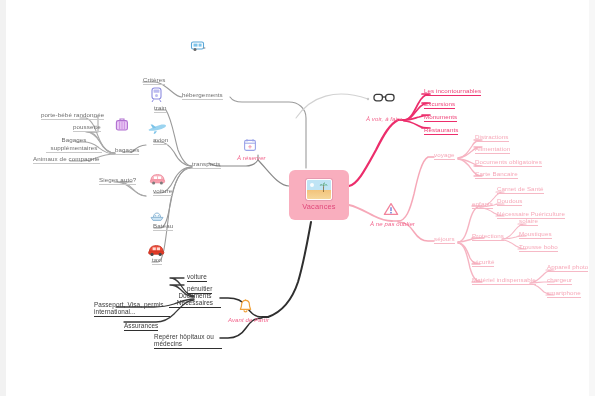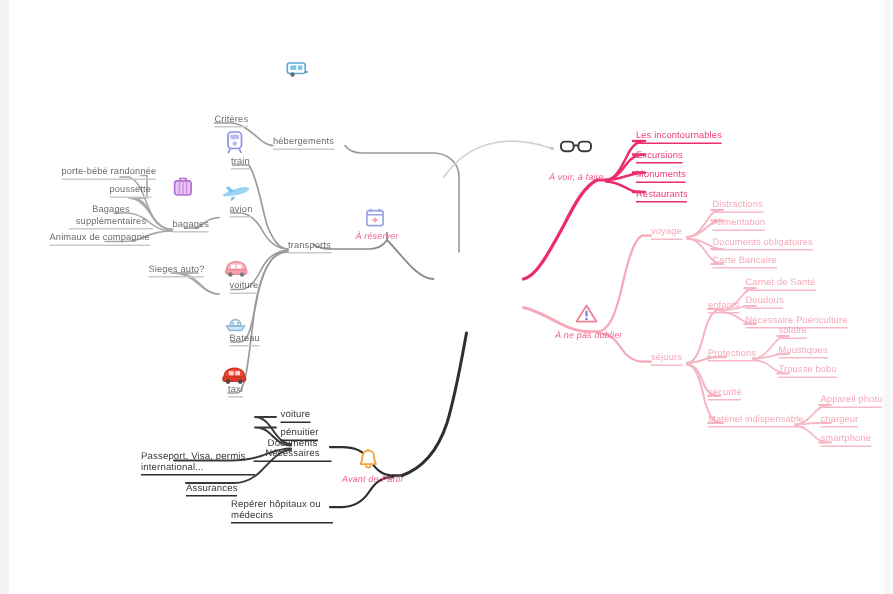--- a/index.html
+++ b/index.html
@@ -197,20 +197,32 @@
       <path d="M188,296 C182,296 178,290 174,284 C171,280 168,278 164,278 L178,278" stroke="#3a3a3a" stroke-width="1.3"></path>
       <path d="M188,297 C182,297 178,293 174,289 C171,286 168,285 164,285 L178,285" stroke="#3a3a3a" stroke-width="1.3"></path>
       <path d="M188,299 C180,299 174,302 168,304 C162,306 156,307 148,307 L110,307" stroke="#3a3a3a" stroke-width="1.3"></path>
       <path d="M188,300 C180,300 174,308 168,314 C163,319 158,322 150,322 L118,322" stroke="#3a3a3a" stroke-width="1.3"></path>
 
       <path d="M290,118 C305,96 330,88 362,99" stroke="#d2d2d2" stroke-width="1.1" fill="none"></path>
       <circle cx="362" cy="99" r="1.2" fill="#c8c8c8"></circle>
     </g>
   </svg>
 
+  <div id="central">
+    <div class="photo-icon">
+      <div class="sun"></div>
+      <svg class="palm" viewBox="0 0 12 14">
+        <path d="M6,13 C6,9 6,6 6.2,4" stroke="#7a5a2a" stroke-width="1" fill="none"></path>
+        <path d="M6.2,4 C3,2 1.5,3 1,4.5 C3,3.5 4.5,3.8 6,4.4 Z" fill="#2e8b46"></path>
+        <path d="M6.2,4 C9.4,2 11,3 11.4,4.5 C9.4,3.5 7.8,3.8 6.2,4.4 Z" fill="#37a054"></path>
+        <path d="M6.2,3.9 C5.5,1 6.6,0.3 8,0.2 C7,1.4 6.8,2.6 6.8,3.9 Z" fill="#2e8b46"></path>
+      </svg>
+    </div>
+    <div class="ctext">Vacances</div>
+  </div>
 
   <svg class="icon" style="left:184px;top:39px;width:16px;height:14px;" viewBox="0 0 16 14">
     <rect x="1.5" y="3" width="12" height="7" rx="1.6" fill="#ffffff" stroke="#5aa7d8" stroke-width="1.1"></rect>
     <rect x="3.5" y="4.6" width="4" height="3" fill="#7ec4ea"></rect>
     <rect x="8.6" y="4.6" width="3" height="3" fill="#7ec4ea"></rect>
     <circle cx="5" cy="10.6" r="1.5" fill="#6a6a6a"></circle>
     <path d="M13.5,9 L15.3,9" stroke="#7a7a7a" stroke-width="1"></path>
   </svg>
 
   <svg class="icon" style="left:144px;top:87px;width:13px;height:16px;" viewBox="0 0 13 16">

